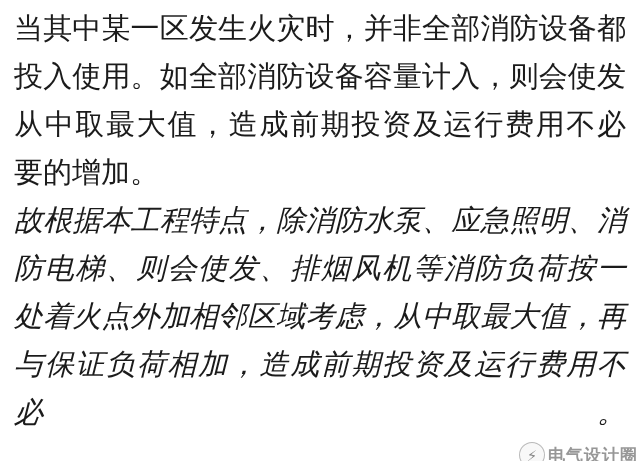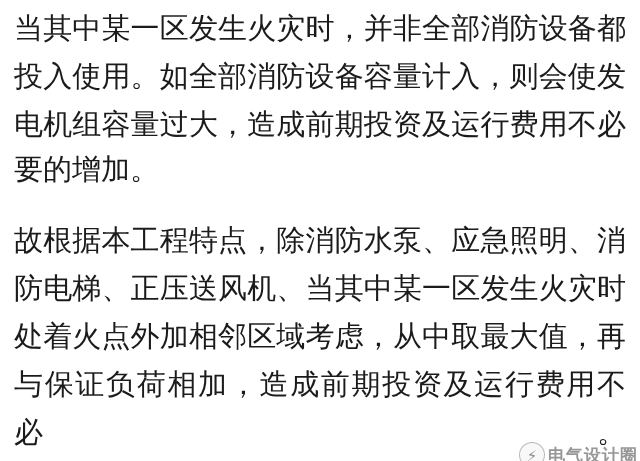--- a/index.html
+++ b/index.html
@@ -17,35 +17,34 @@
     position: relative;
     width: 612px;
     height: 457px;
     padding: 4px 14px 16px 14px;
     color: #1b1b1b;
   }
   .paragraph {
     margin: 0;
   }
   .paragraph + .paragraph {
-    margin-top: 20px;
+    font-style: italic;
   }
   .line {
     font-size: 29px;
     height: 48px;
     line-height: 48px;
     letter-spacing: 0;
     text-align: justify;
     text-align-last: justify;
     color: #1b1b1b;
   }
   .line.short {
     text-align: right;
     text-align-last: left;
-    font-family: Liberation Mono, monospace;
   }
   .watermark {
     position: absolute;
     right: 2px;
     bottom: 7px;
     height: 30px;
     display: flex;
     align-items: center;
     gap: 3px;
     opacity: 0.92;
@@ -74,27 +73,27 @@
   }
 </style>
 </head>
 <body>
 
 <div class="article">
 
   <div class="paragraph">
     <div class="line">当其中某一区发生火灾时，并非全部消防设备都</div>
     <div class="line">投入使用。如全部消防设备容量计入，则会使发</div>
-    <div class="line">电机组容量过大，造成前期投资及运行费用不必</div>
+    <div class="line">从中取最大值，造成前期投资及运行费用不必</div>
     <div class="line short">要的增加。</div>
   </div>
 
   <div class="paragraph">
     <div class="line">故根据本工程特点，除消防水泵、应急照明、消</div>
-    <div class="line">防电梯、正压送风机、当其中某一区发生火灾时</div>
+    <div class="line">防电梯、则会使发、排烟风机等消防负荷按一</div>
     <div class="line">处着火点外加相邻区域考虑，从中取最大值，再</div>
     <div class="line">与保证负荷相加，造成前期投资及运行费用不必。</div>
   </div>
 
   <div class="watermark">
     <span class="wm-icon">⚡</span>
     <span class="wm-text">电气设计圈</span>
   </div>
 
 </div>

